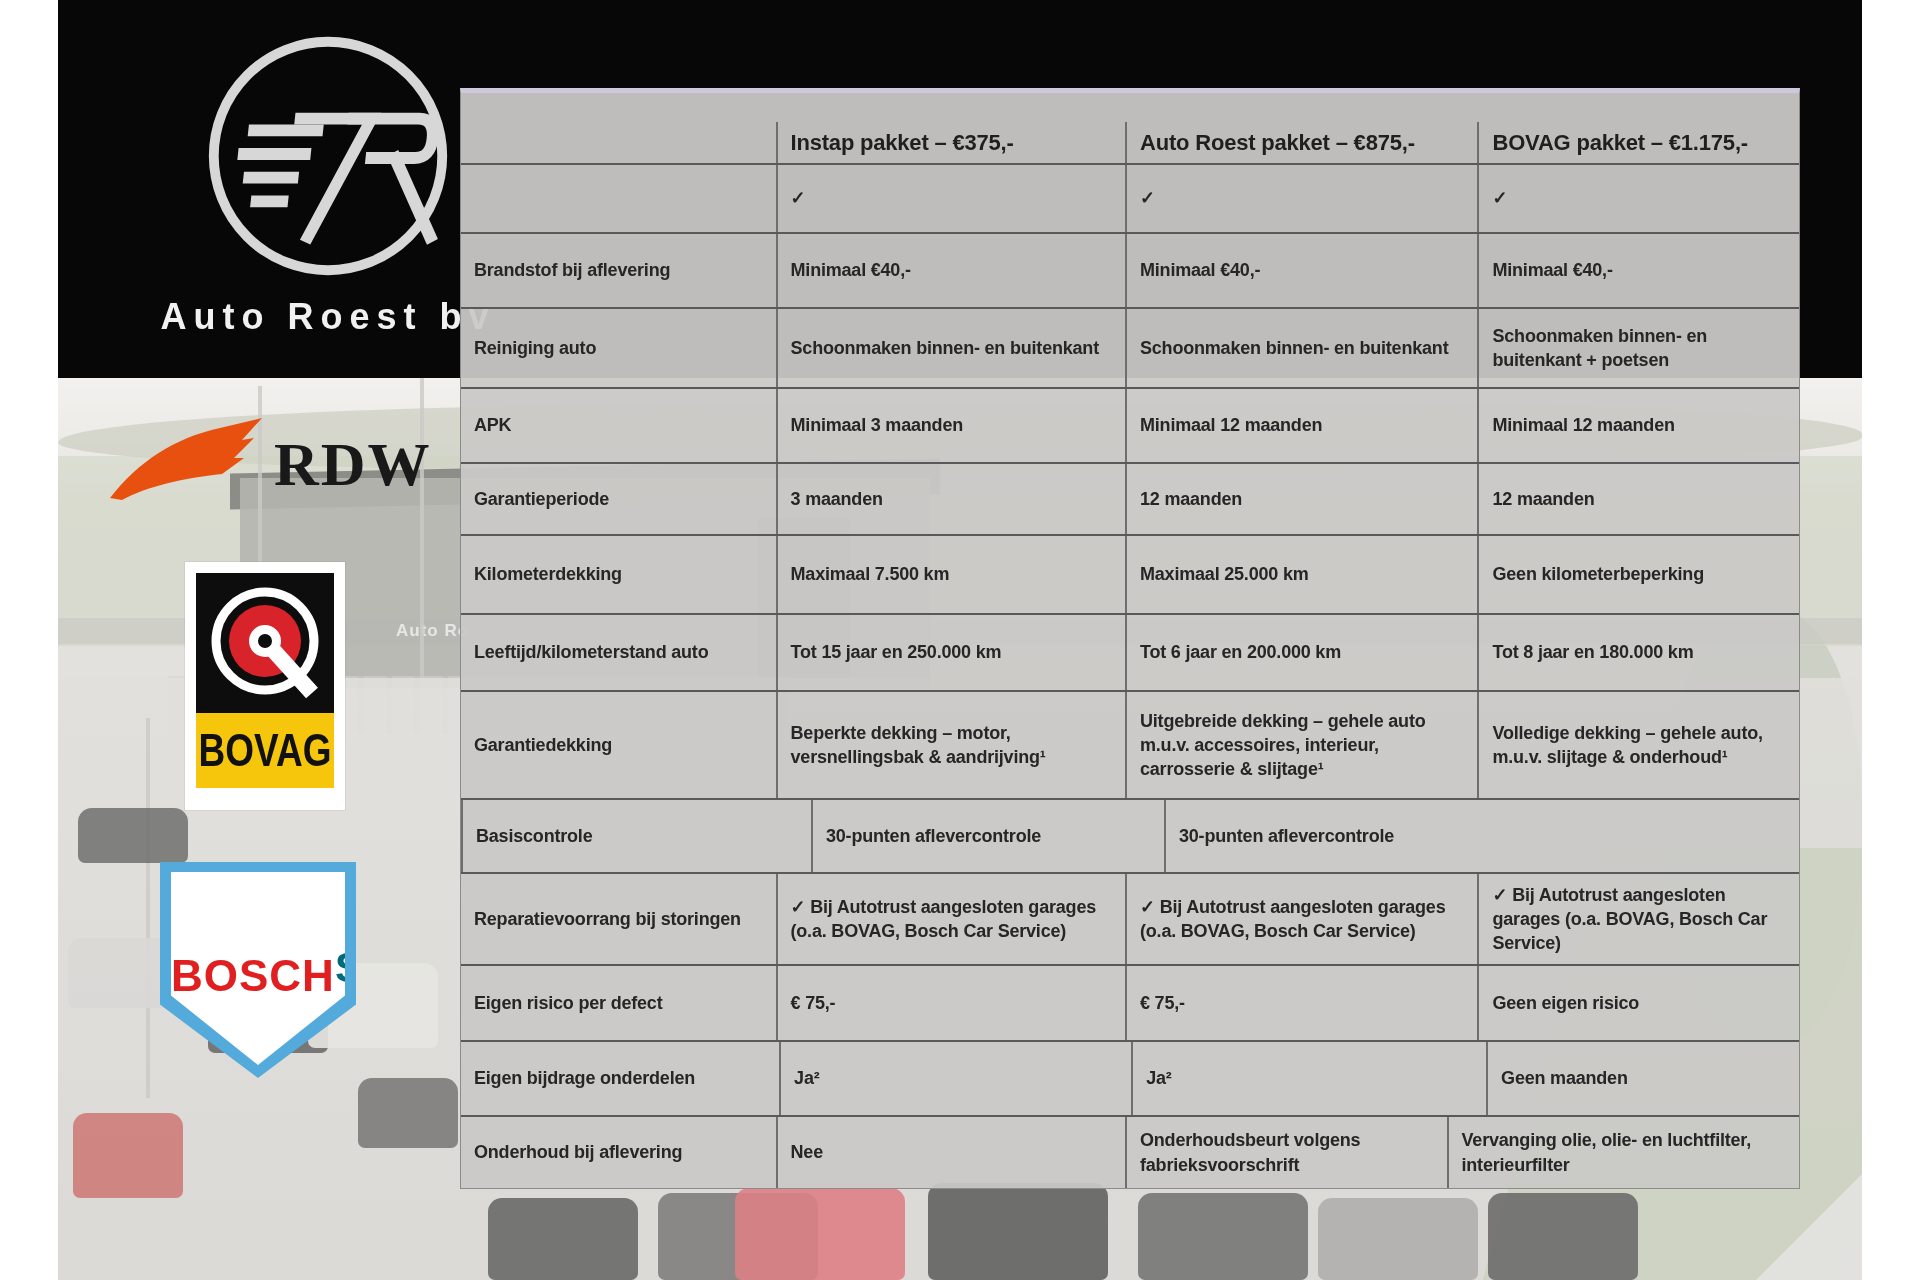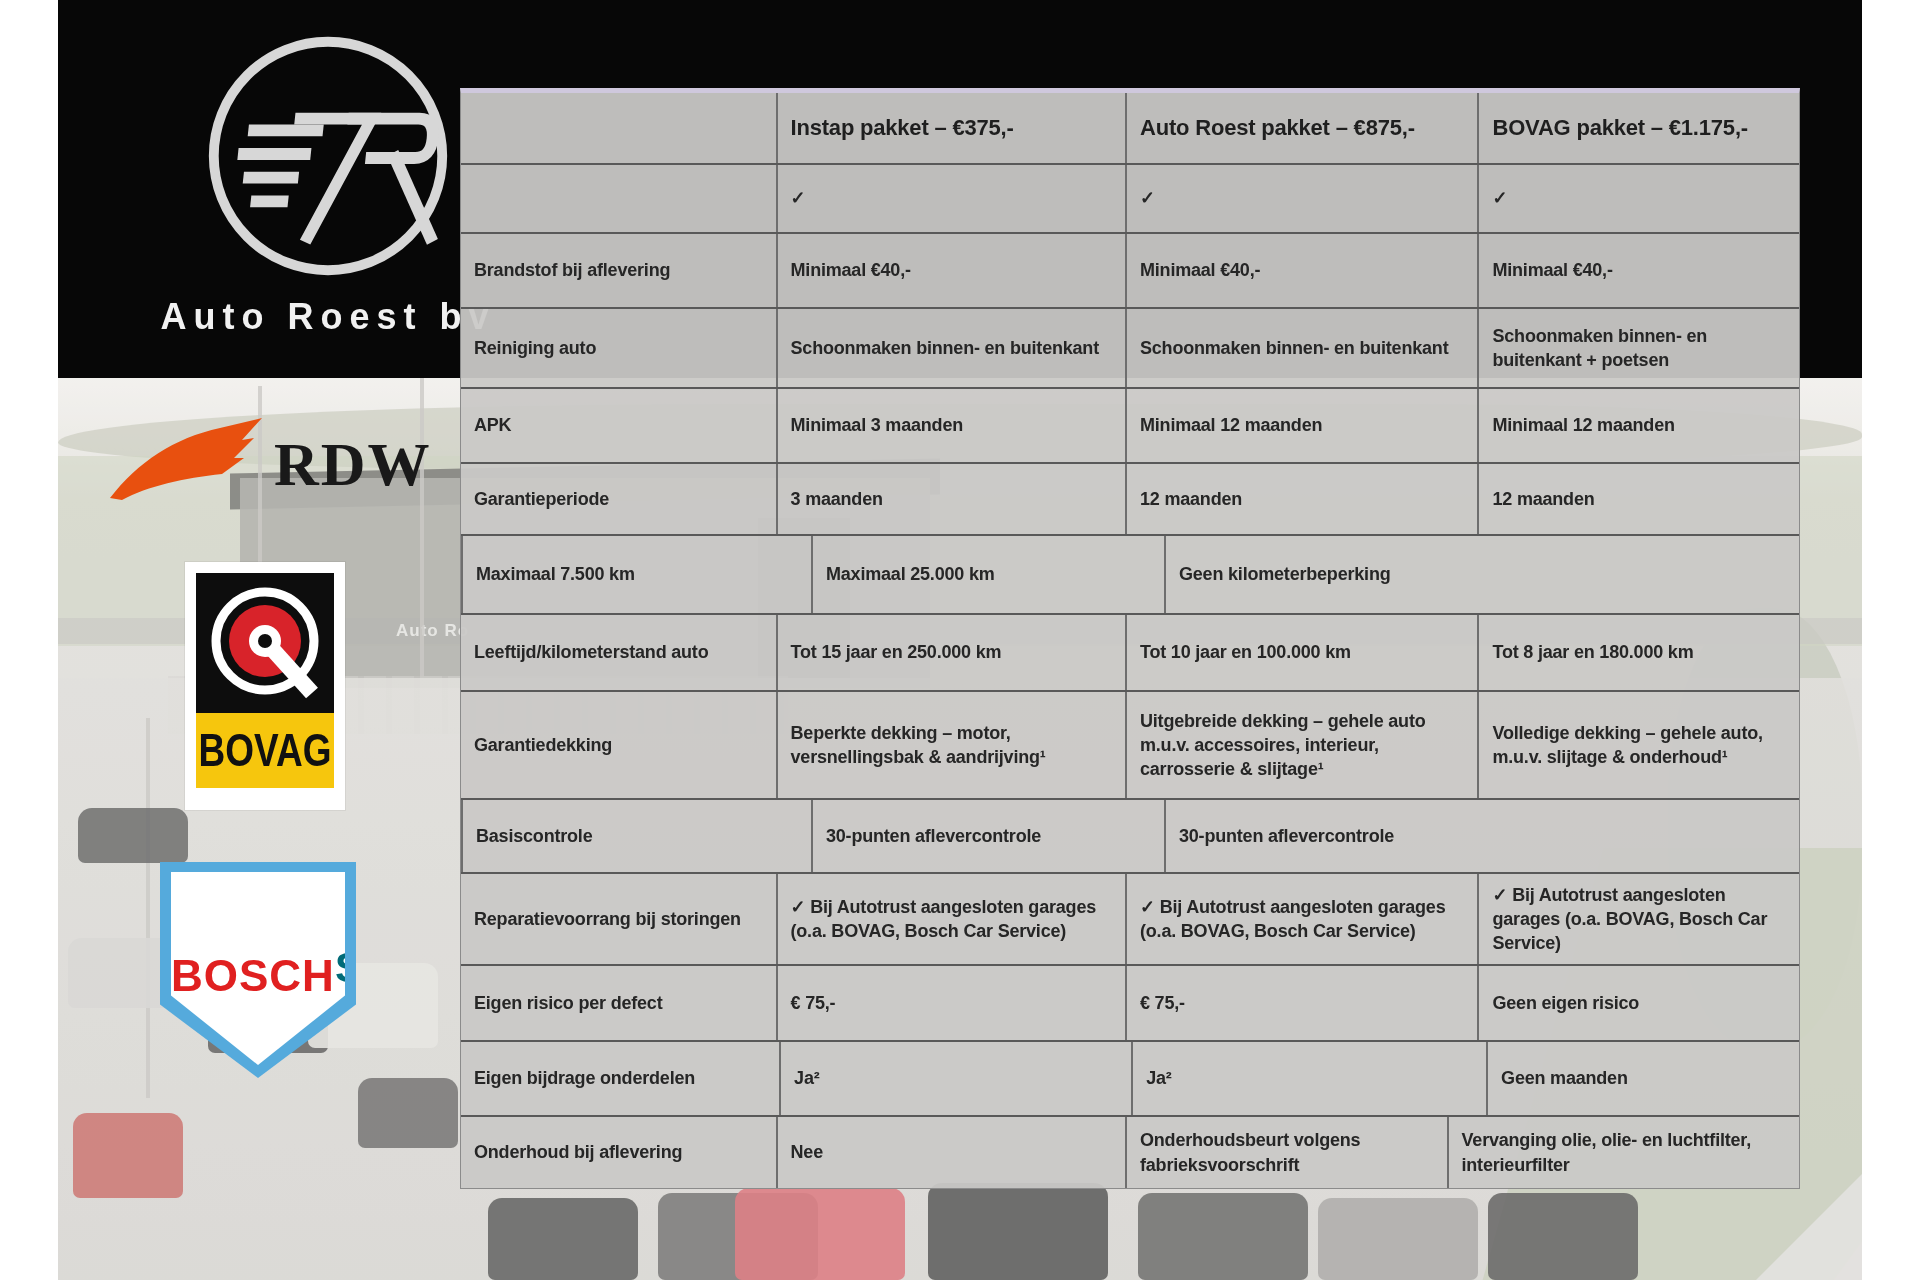--- a/index.html
+++ b/index.html
@@ -65,21 +65,21 @@
        background:rgba(202,201,199,0.94);
        border:1px solid #8b8b8b;border-top:5px solid var(--table-top-accent,#cfc8dd);}
   .trow{display:flex;box-sizing:border-box;border-bottom:2px solid var(--table-line,#595959);}
   .trow:last-child{border-bottom:none;}
   .tcell{box-sizing:border-box;display:flex;align-items:center;padding:6px 13px;
          font-weight:700;color:var(--text-dark,#262626);font-size:18px;line-height:1.34;
          letter-spacing:-0.2px;word-spacing:0;}
   .c0{width:315px;}.c1{width:350px;}.c2{width:353px;}.c3{width:322px;}
   .c1,.c2,.c3{border-left:2px solid #6e6e6e;}
   .hdr .tcell{font-size:22px;color:#1f1f1f;letter-spacing:-0.2px;}
-  .rh0{height:72px;}.rh1{height:69px;}.rh2{height:75px;}.rh3{height:80px;}.rh4{height:75px;}
+  .rh0{height:72px;align-items:flex-end;}.rh1{height:69px;}.rh2{height:75px;}.rh3{height:80px;}.rh4{height:75px;}
   .rh5{height:72px;}.rh6{height:79px;}.rh7{height:77px;}.rh8{height:108px;}.rh9{height:74px;}
   .rh10{height:92px;}.rh11{height:76px;}.rh12{height:75px;gap:12px;}.rh13{height:71px;}
 </style>
 </head>
 <body>
 
 <div class="canvas">
 
   <div class="photo">
     <div class="ph treeline"></div>
@@ -205,29 +205,30 @@
     </div>
 
     <div class="trow rh5">
       <div class="tcell c0">Garantieperiode</div>
       <div class="tcell c1">3 maanden</div>
       <div class="tcell c2">12 maanden</div>
       <div class="tcell c3">12 maanden</div>
     </div>
 
     <div class="trow rh6">
+      <div class="tcell c0">Kilometerdekking</div>
       <div class="tcell c1">Maximaal 7.500 km</div>
       <div class="tcell c2">Maximaal 25.000 km</div>
       <div class="tcell c3">Geen kilometerbeperking</div>
     </div>
 
     <div class="trow rh7">
       <div class="tcell c0">Leeftijd/kilometerstand auto</div>
       <div class="tcell c1">Tot 15 jaar en 250.000 km</div>
-      <div class="tcell c2">Tot 10 jaar en 100.000 km</div>
+      <div class="tcell c2">Tot 6 jaar en 200.000 km</div>
       <div class="tcell c3">Tot 8 jaar en 180.000 km</div>
     </div>
 
     <div class="trow rh8">
       <div class="tcell c0">Garantiedekking</div>
       <div class="tcell c1">Beperkte dekking – motor, versnellingsbak &amp; aandrijving¹</div>
       <div class="tcell c2">Uitgebreide dekking – gehele auto m.u.v. accessoires, interieur, carrosserie &amp; slijtage¹</div>
       <div class="tcell c3">Volledige dekking – gehele auto, m.u.v. slijtage &amp; onderhoud¹</div>
     </div>
 

